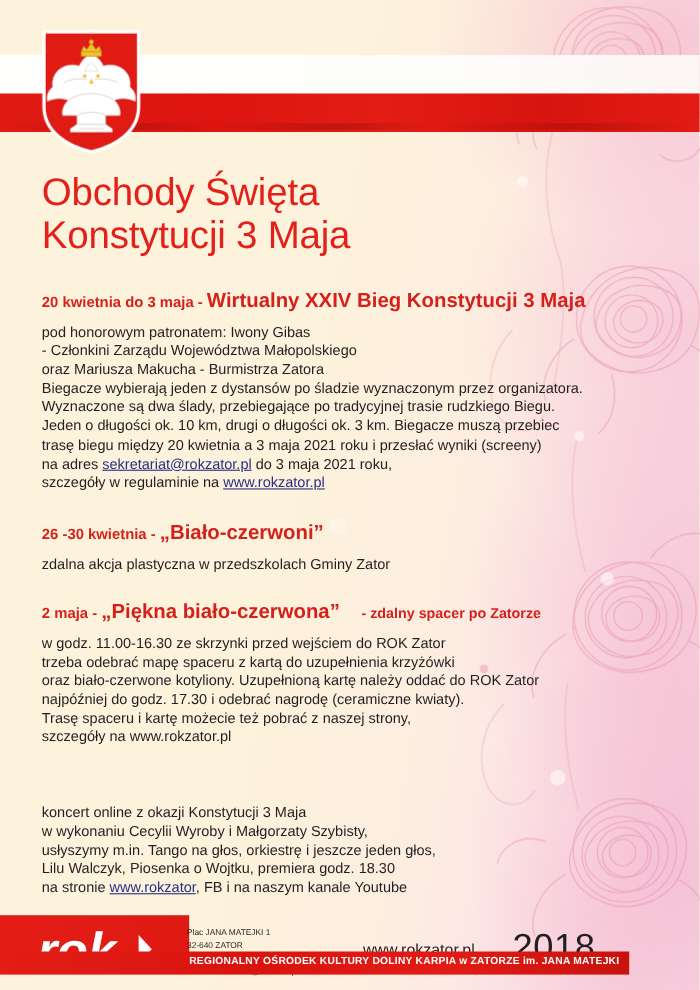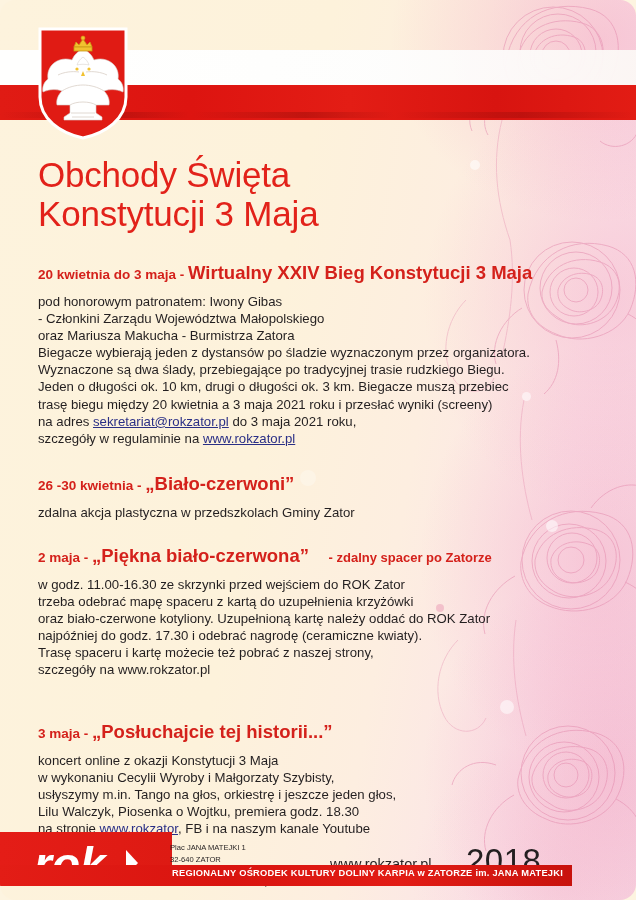--- a/index.html
+++ b/index.html
@@ -15,21 +15,20 @@
     position:absolute; inset:0;
     width:636px; height:900px;
     background:
       radial-gradient(ellipse 300px 260px at 600px 40px,  rgba(240,150,185,.40), rgba(240,150,185,0) 70%),
       radial-gradient(ellipse 260px 300px at 610px 300px, rgba(242,160,190,.34), rgba(242,160,190,0) 72%),
       radial-gradient(ellipse 250px 300px at 600px 560px, rgba(240,150,185,.36), rgba(240,150,185,0) 72%),
       radial-gradient(ellipse 260px 280px at 610px 770px, rgba(238,140,180,.34), rgba(238,140,180,0) 72%),
       radial-gradient(ellipse 200px 200px at 560px 880px, rgba(242,170,195,.25), rgba(242,170,195,0) 74%),
       linear-gradient(100deg, #fdf3dd 0%, #fdf2db 42%, #fdeee0 62%, #fbe3e8 82%, #f8dbe6 100%);
     overflow:hidden;
-    border-radius:16px;
   }
 
   
   .roses { position:absolute; top:0; right:0; width:230px; height:900px;
            opacity:.62; pointer-events:none; }
 
   
   .dot { position:absolute; border-radius:50%; pointer-events:none;
          background:rgba(255,255,255,.55); }
 
@@ -241,23 +240,20 @@
         <div>szczegóły na www.rokzator.pl</div>
       </div>
     </div>
 
     <div class="sp3"></div>
 
 
     <div class="sp3"></div>
 
     <div class="evt">
-      <div class="evt-head">
-        <span class="date">3 maja - </span><span class="title">„Posłuchajcie tej historii...”</span>
-      </div>
       <div class="evt-body">
         <div>koncert online z okazji Konstytucji 3 Maja</div>
         <div>w wykonaniu Cecylii Wyroby i Małgorzaty Szybisty,</div>
         <div>usłyszymy m.in. Tango na głos, orkiestrę i jeszcze jeden głos,</div>
         <div>Lilu Walczyk, Piosenka o Wojtku, premiera godz. 18.30</div>
         <div><span class="plain"> na stronie </span><a href="#">www.rokzator</a><span class="plain">, FB i na naszym kanale Youtube</span></div>
       </div>
     </div>
 
   </div>

